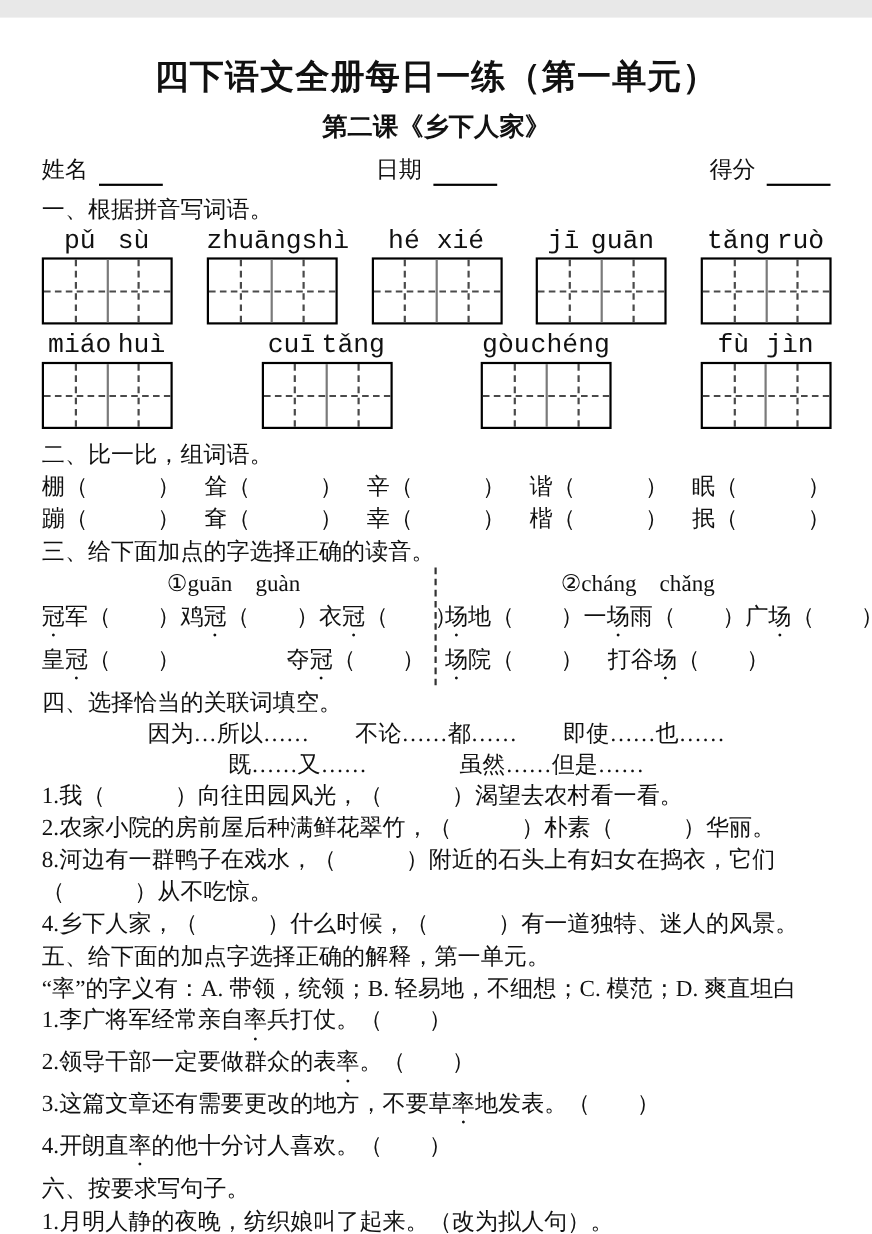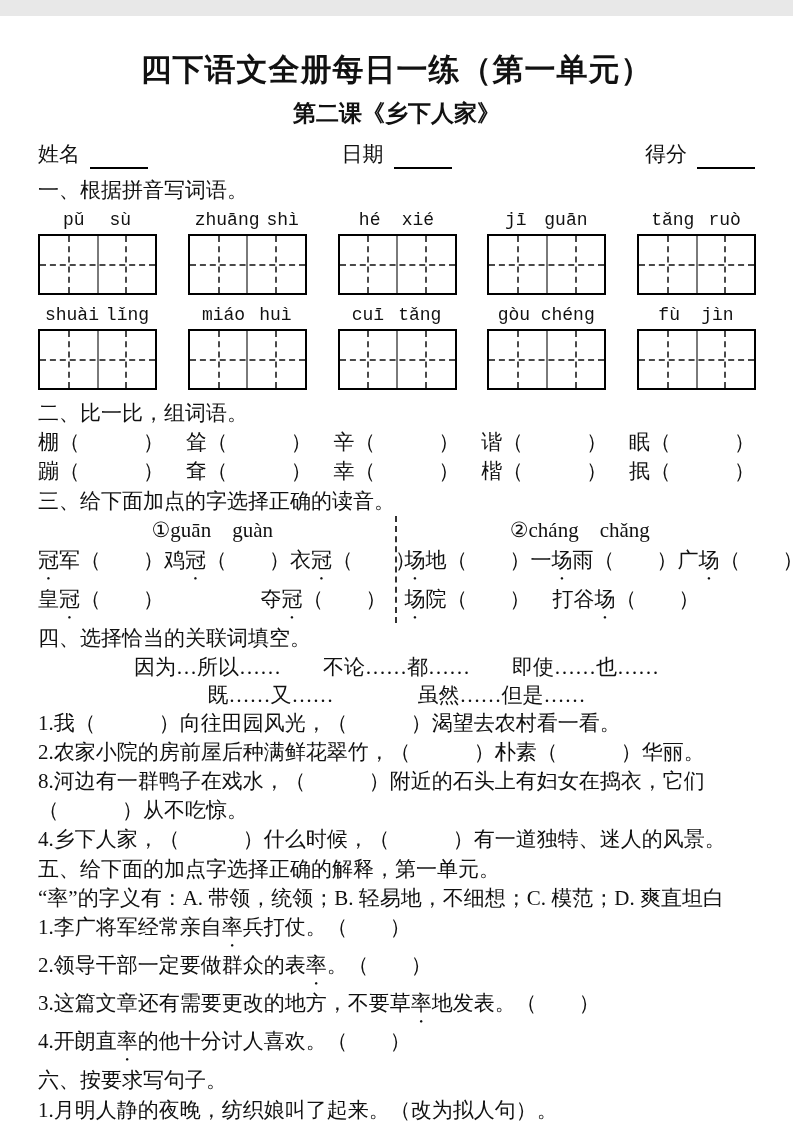--- a/index.html
+++ b/index.html
@@ -21,37 +21,37 @@
     text-align:center;
     font-size:31px; line-height:40px;
     font-weight:bold; letter-spacing:1px;
     font-family:"Liberation Sans","DejaVu Sans",sans-serif;
   }
   h2.subtitle {
     margin:0 0 10px 0;
     text-align:center;
     font-size:23px; line-height:30px;
     font-weight:bold;
-    font-family:Liberation Mono, monospace;
+    font-family:Liberation Sans, sans-serif;
   }
   .hdr { display:flex; justify-content:space-between; margin:0 0 6px 0; }
   .hf { display:flex; align-items:flex-end; }
   .hf .blank {
     display:inline-block; width:58px; height:24px;
     border-bottom:2px solid #000; margin-left:10px;
   }
   .sec-h { line-height:30px; }
 
   
   .pw-row { display:flex; justify-content:space-between; margin:3px 0 8px 0; }
   .pw-group { width:118px; }
   .pinyin {
     display:flex; justify-content:space-evenly;
     font-family:"Liberation Mono","DejaVu Sans Mono",monospace;
-    font-size:18px; line-height:24px; height:24px; margin-bottom:2px;
+    font-size:24px; line-height:24px; height:24px; margin-bottom:2px;
     white-space:nowrap;
   }
   .tzg { position:relative; width:115px; height:57px; border:2px solid #000; background:#fff; }
   .tzg .v-mid { position:absolute; left:50%; top:0; bottom:0; width:0; border-left:2px solid #7a7a7a; margin-left:-1px; }
   .tzg .v-q1 { position:absolute; left:25%; top:0; bottom:0; width:0; border-left:2px dashed #4a4a4a; margin-left:-1px; }
   .tzg .v-q3 { position:absolute; left:75%; top:0; bottom:0; width:0; border-left:2px dashed #4a4a4a; margin-left:-1px; }
   .tzg .h-mid { position:absolute; top:50%; left:0; right:0; height:0; border-top:2px dashed #4a4a4a; margin-top:-1px; }
 
   
   .cmp-row { display:flex; justify-content:space-between; line-height:29px; white-space:nowrap; }
@@ -159,32 +159,20 @@
       <div class="tzg">
           <div class="v-mid"></div>
           <div class="v-q1"></div>
           <div class="v-q3"></div>
           <div class="h-mid"></div>
         </div>
     </div>
   </div>
 
   <div class="pw-row">
-    <div class="pw-group">
-      <div class="pinyin">
-          <span>shuài</span>
-          <span>lǐng</span>
-        </div>
-      <div class="tzg">
-          <div class="v-mid"></div>
-          <div class="v-q1"></div>
-          <div class="v-q3"></div>
-          <div class="h-mid"></div>
-        </div>
-    </div>
     <div class="pw-group">
       <div class="pinyin">
           <span>miáo</span>
           <span>huì</span>
         </div>
       <div class="tzg">
           <div class="v-mid"></div>
           <div class="v-q1"></div>
           <div class="v-q3"></div>
           <div class="h-mid"></div>

